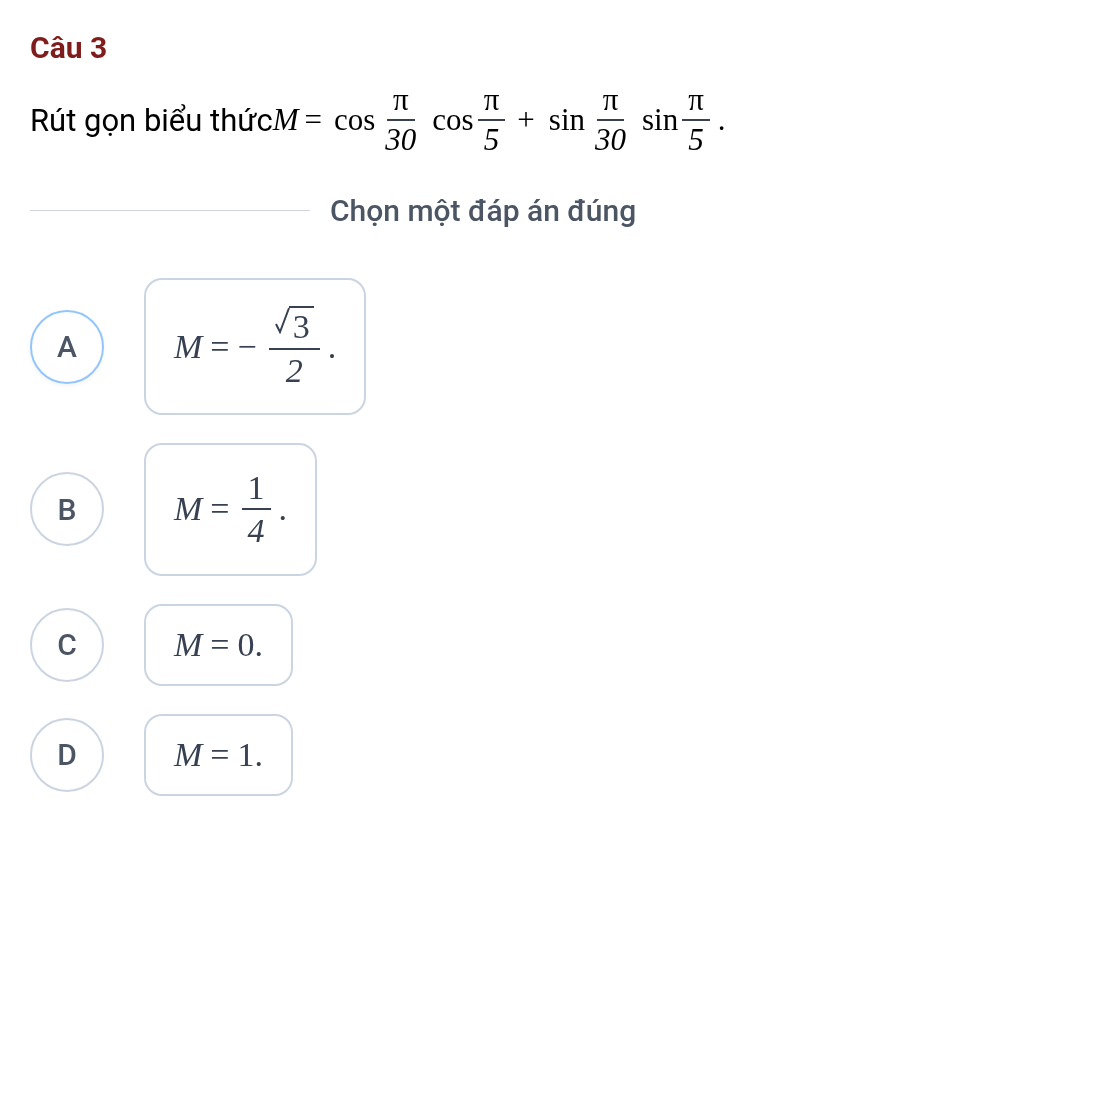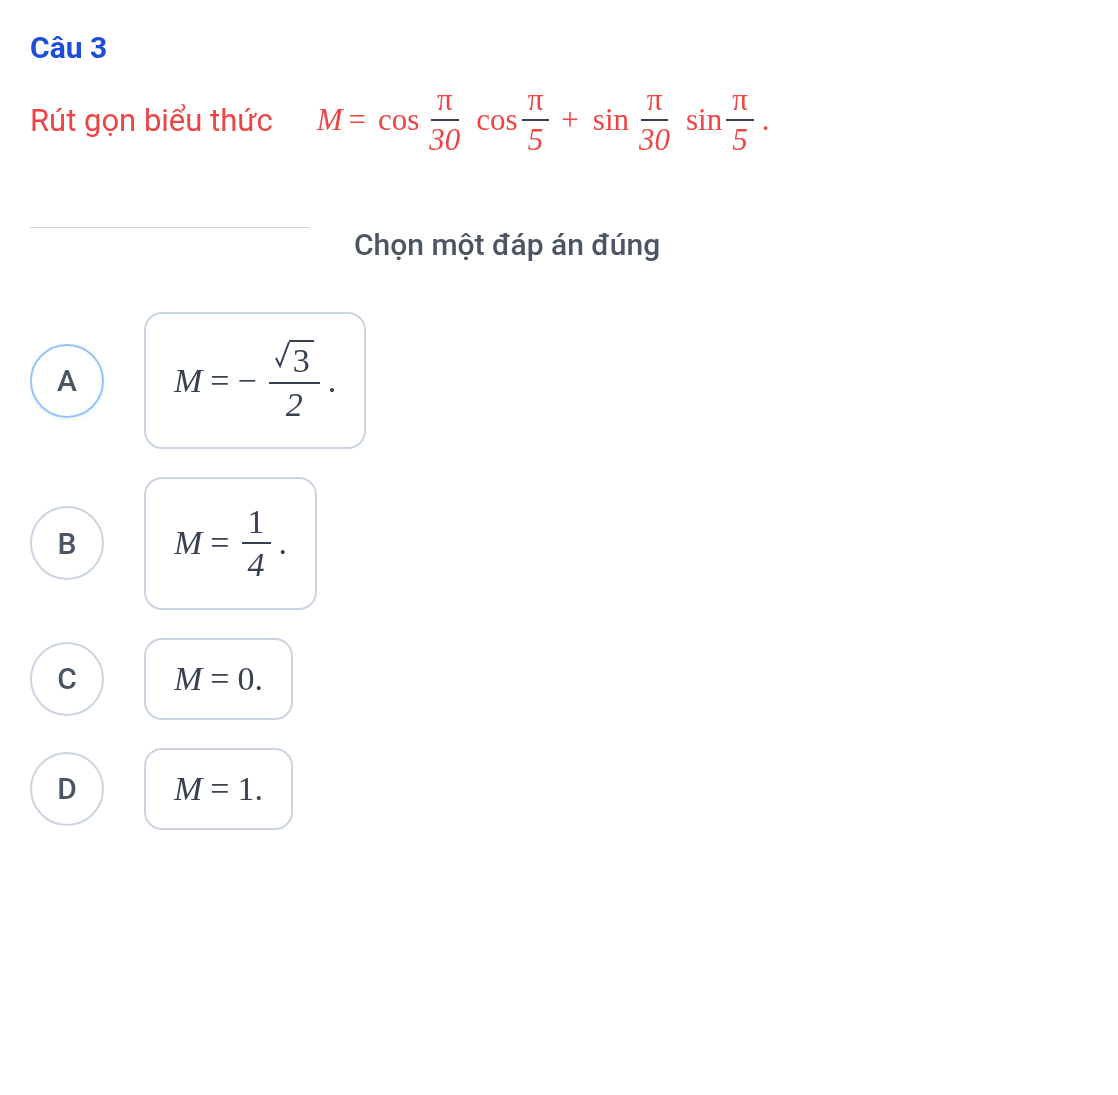--- a/index.html
+++ b/index.html
@@ -9,31 +9,30 @@
     }
     body {
       font-family: -apple-system, BlinkMacSystemFont, "Segoe UI", Roboto, Arial, sans-serif;
       background: #ffffff;
       padding: 30px 30px;
       width: 1118px;
     }
     .question-title {
       font-size: 30px;
       font-weight: 700;
-      color: #1d4ed8;
+      color: #7f1d1d;
       margin-bottom: 18px;
     }
     .question-text {
       font-size: 31px;
-      color: #ef4444;
-      margin-bottom: 70px;
+      color: #000000;
+      margin-bottom: 36px;
       display: flex;
       align-items: center;
       flex-wrap: wrap;
-      gap: 44px;
     }
     .math-expr {
       font-family: Georgia, "Times New Roman", serif;
       display: inline-flex;
       align-items: center;
     }
     .math-expr .eq {
       margin: 0 6px;
     }
     .math-expr .fn {
@@ -50,22 +49,22 @@
     .frac .num {
       border-bottom: 2px solid #374151;
       padding: 0 6px 2px 6px;
     }
     .frac .den {
       padding: 2px 6px 0 6px;
       font-style: italic;
     }
     .instruction-row {
       display: flex;
+      align-items: center;
       margin-bottom: 50px;
-      gap: 24px;
     }
     .instruction-line {
       flex: 0 0 auto;
       width: 280px;
       height: 1px;
       background: #d1d5db;
     }
     .instruction-text {
       font-size: 30px;
       font-weight: 500;

